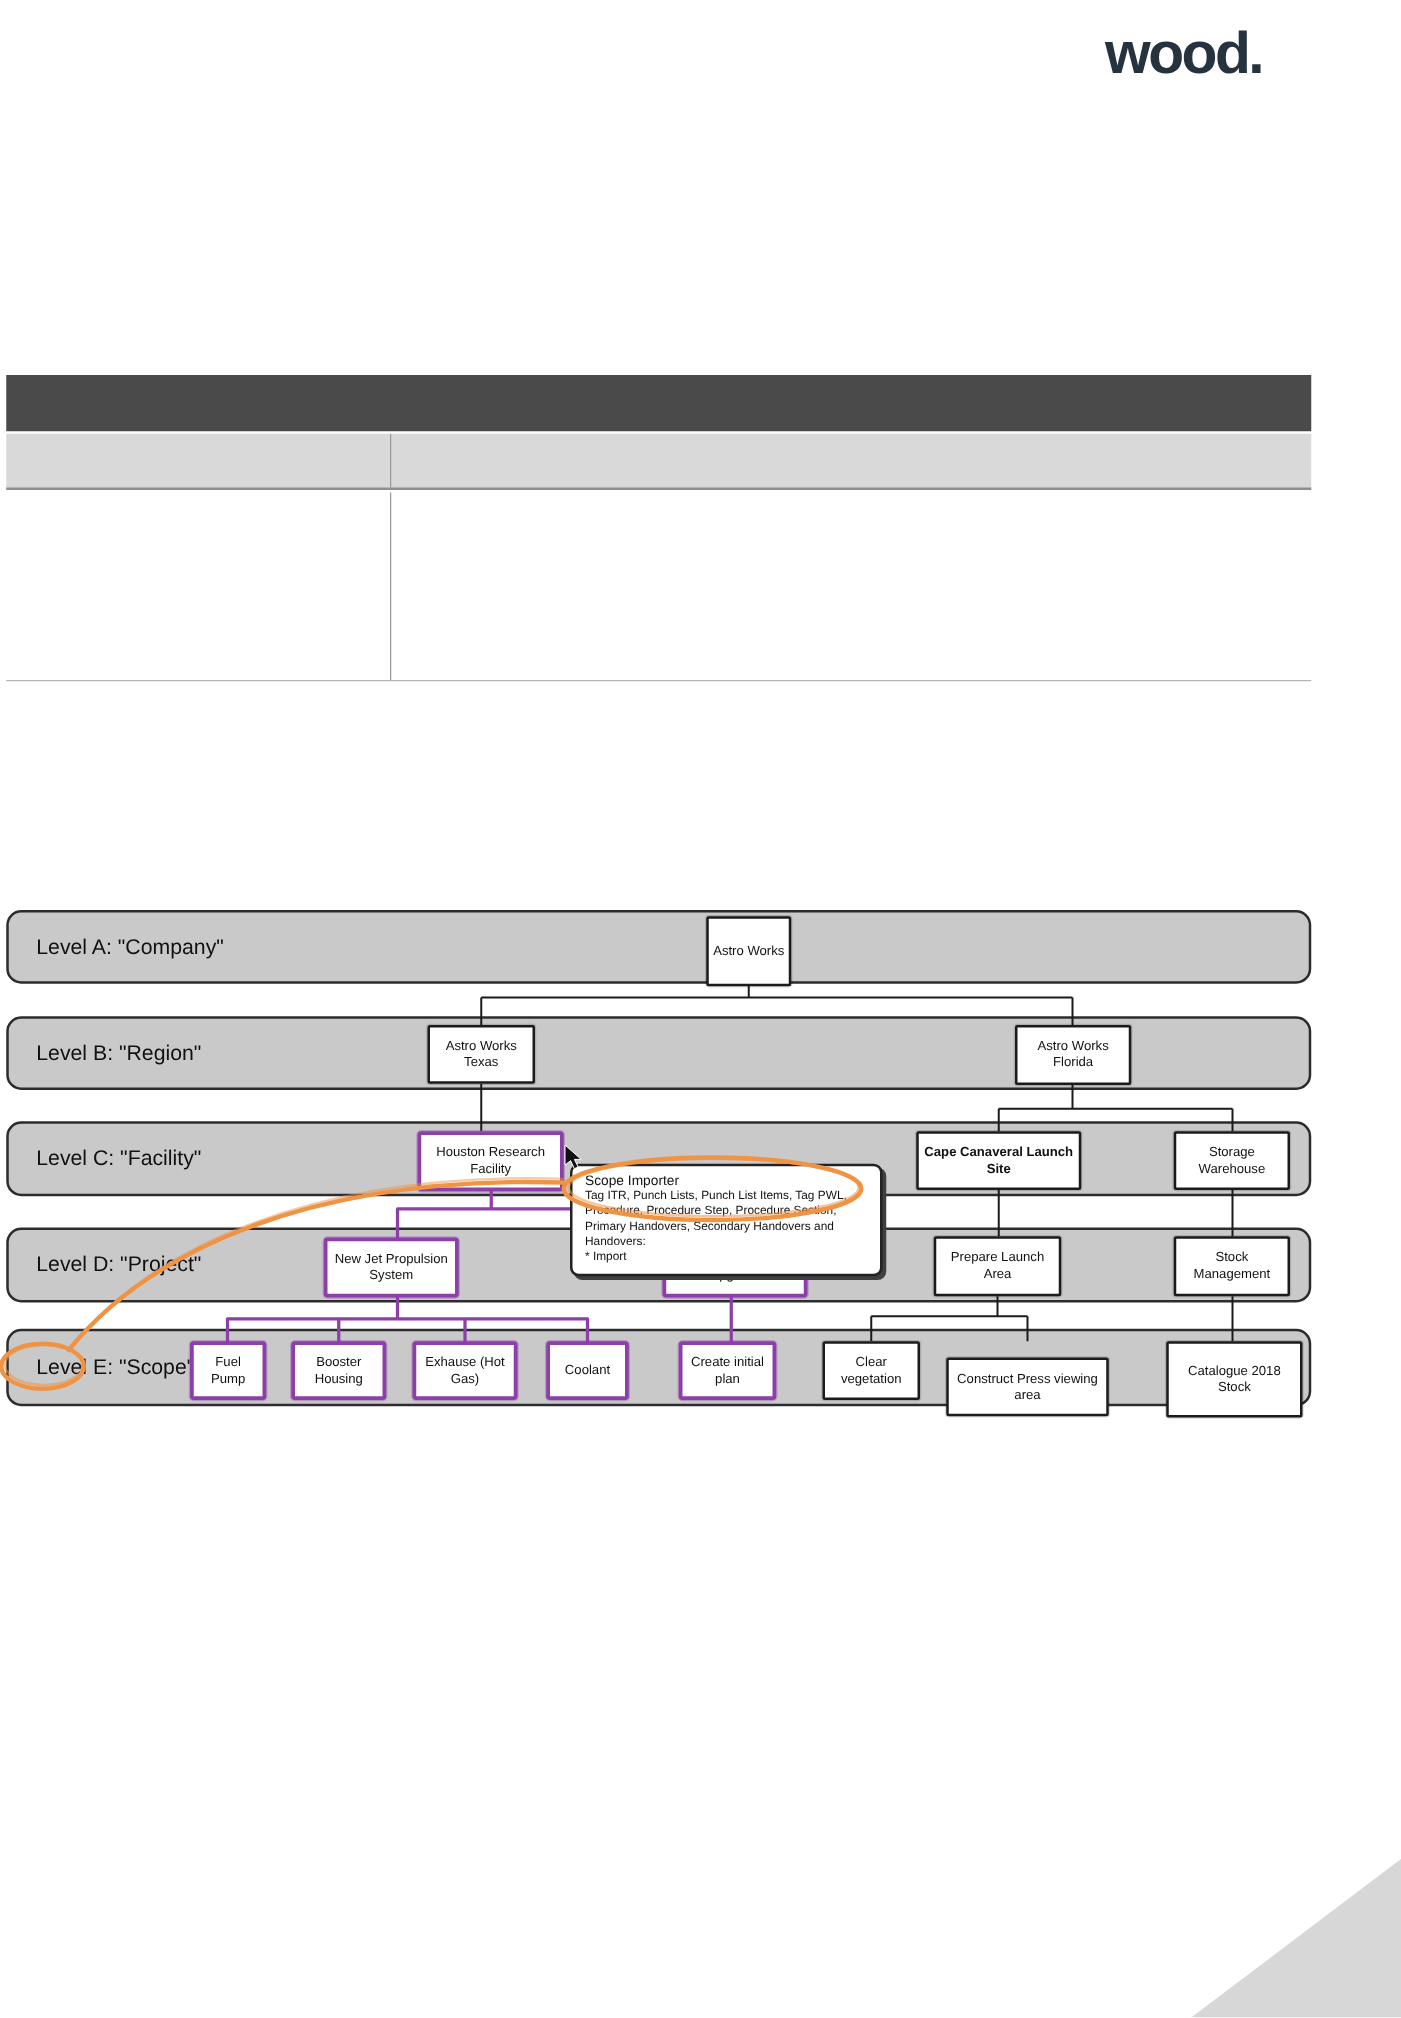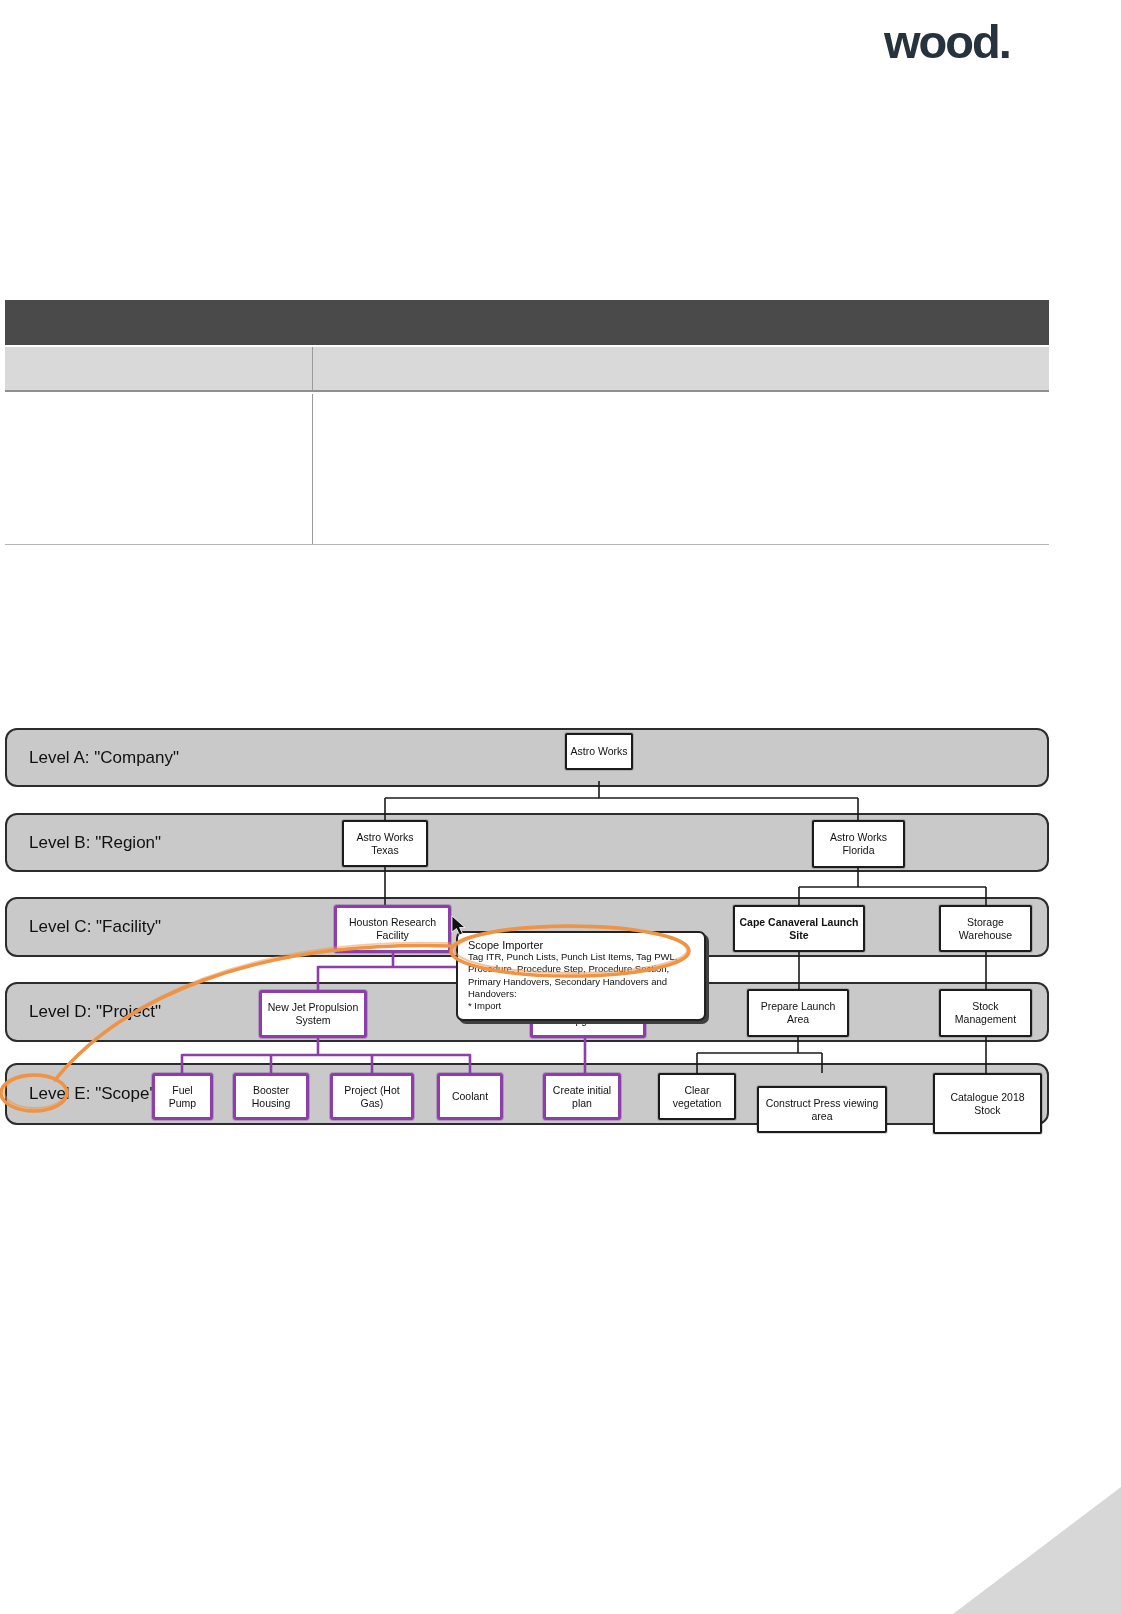--- a/index.html
+++ b/index.html
@@ -88,33 +88,33 @@
       <path d="M986 1037 L986 1073"></path>
       <path d="M798 1037 L798 1053 M697 1053 L822 1053 M697 1053 L697 1073 M822 1053 L822 1073"></path>
     </g>
     <g stroke="#8c3fa8" stroke-width="2.6" fill="none" stroke-linecap="round">
       <path d="M393 953 L393 967 M318 967 L588 967 M318 967 L318 990 M588 967 L588 990"></path>
       <path d="M318 1038 L318 1055 M182 1055 L470 1055 M182 1055 L182 1073 M271 1055 L271 1073 M372 1055 L372 1073 M470 1055 L470 1073"></path>
       <path d="M585 1038 L585 1073"></path>
     </g>
   </svg>
 
-  <div class="node" style="left:565px;top:733px;width:68px;height:37px;">Astro Works</div>
+  <div class="node" style="left:565px;top:733px;width:68px;height:56px;">Astro Works</div>
   <div class="node" style="left:342px;top:820px;width:86px;height:47px;">Astro Works Texas</div>
   <div class="node" style="left:812px;top:820px;width:93px;height:48px;">Astro Works Florida</div>
   <div class="node purple" style="left:334px;top:905px;width:117px;height:48px;">Houston Research Facility</div>
   <div class="node" style="left:733px;top:905px;width:132px;height:47px;font-weight:bold;">Cape Canaveral Launch Site</div>
   <div class="node" style="left:939px;top:905px;width:93px;height:47px;">Storage Warehouse</div>
   <div class="node purple" style="left:259px;top:990px;width:108px;height:48px;">New Jet Propulsion System</div>
   <div class="node purple" style="left:530px;top:990px;width:116px;height:48px;">In-flight Navigation Upgrade</div>
   <div class="node" style="left:747px;top:989px;width:102px;height:48px;">Prepare Launch Area</div>
   <div class="node" style="left:939px;top:989px;width:93px;height:48px;">Stock Management</div>
   <div class="node purple" style="left:152px;top:1073px;width:61px;height:47px;">Fuel Pump</div>
   <div class="node purple" style="left:233px;top:1073px;width:76px;height:47px;">Booster Housing</div>
-  <div class="node purple" style="left:330px;top:1073px;width:84px;height:47px;">Project (Hot Gas)</div>
+  <div class="node purple" style="left:330px;top:1073px;width:84px;height:47px;">Exhause (Hot Gas)</div>
   <div class="node purple" style="left:437px;top:1073px;width:66px;height:47px;">Coolant</div>
   <div class="node purple" style="left:543px;top:1073px;width:78px;height:47px;">Create initial plan</div>
   <div class="node" style="left:658px;top:1073px;width:78px;height:47px;">Clear vegetation</div>
   <div class="node" style="left:757px;top:1073px;width:130px;height:47px;margin-top:13px;">Construct Press viewing area</div>
   <div class="node" style="left:933px;top:1073px;width:109px;height:61px;">Catalogue 2018 Stock</div>
 
   <div class="tooltip">
     <div class="tt-title">Scope Importer</div>
     <div class="tt-body">Tag ITR, Punch Lists, Punch List Items, Tag PWL, Procedure, Procedure Step, Procedure Section, Primary Handovers, Secondary Handovers and Handovers:</div>
     <div class="tt-bullet">* Import</div>

